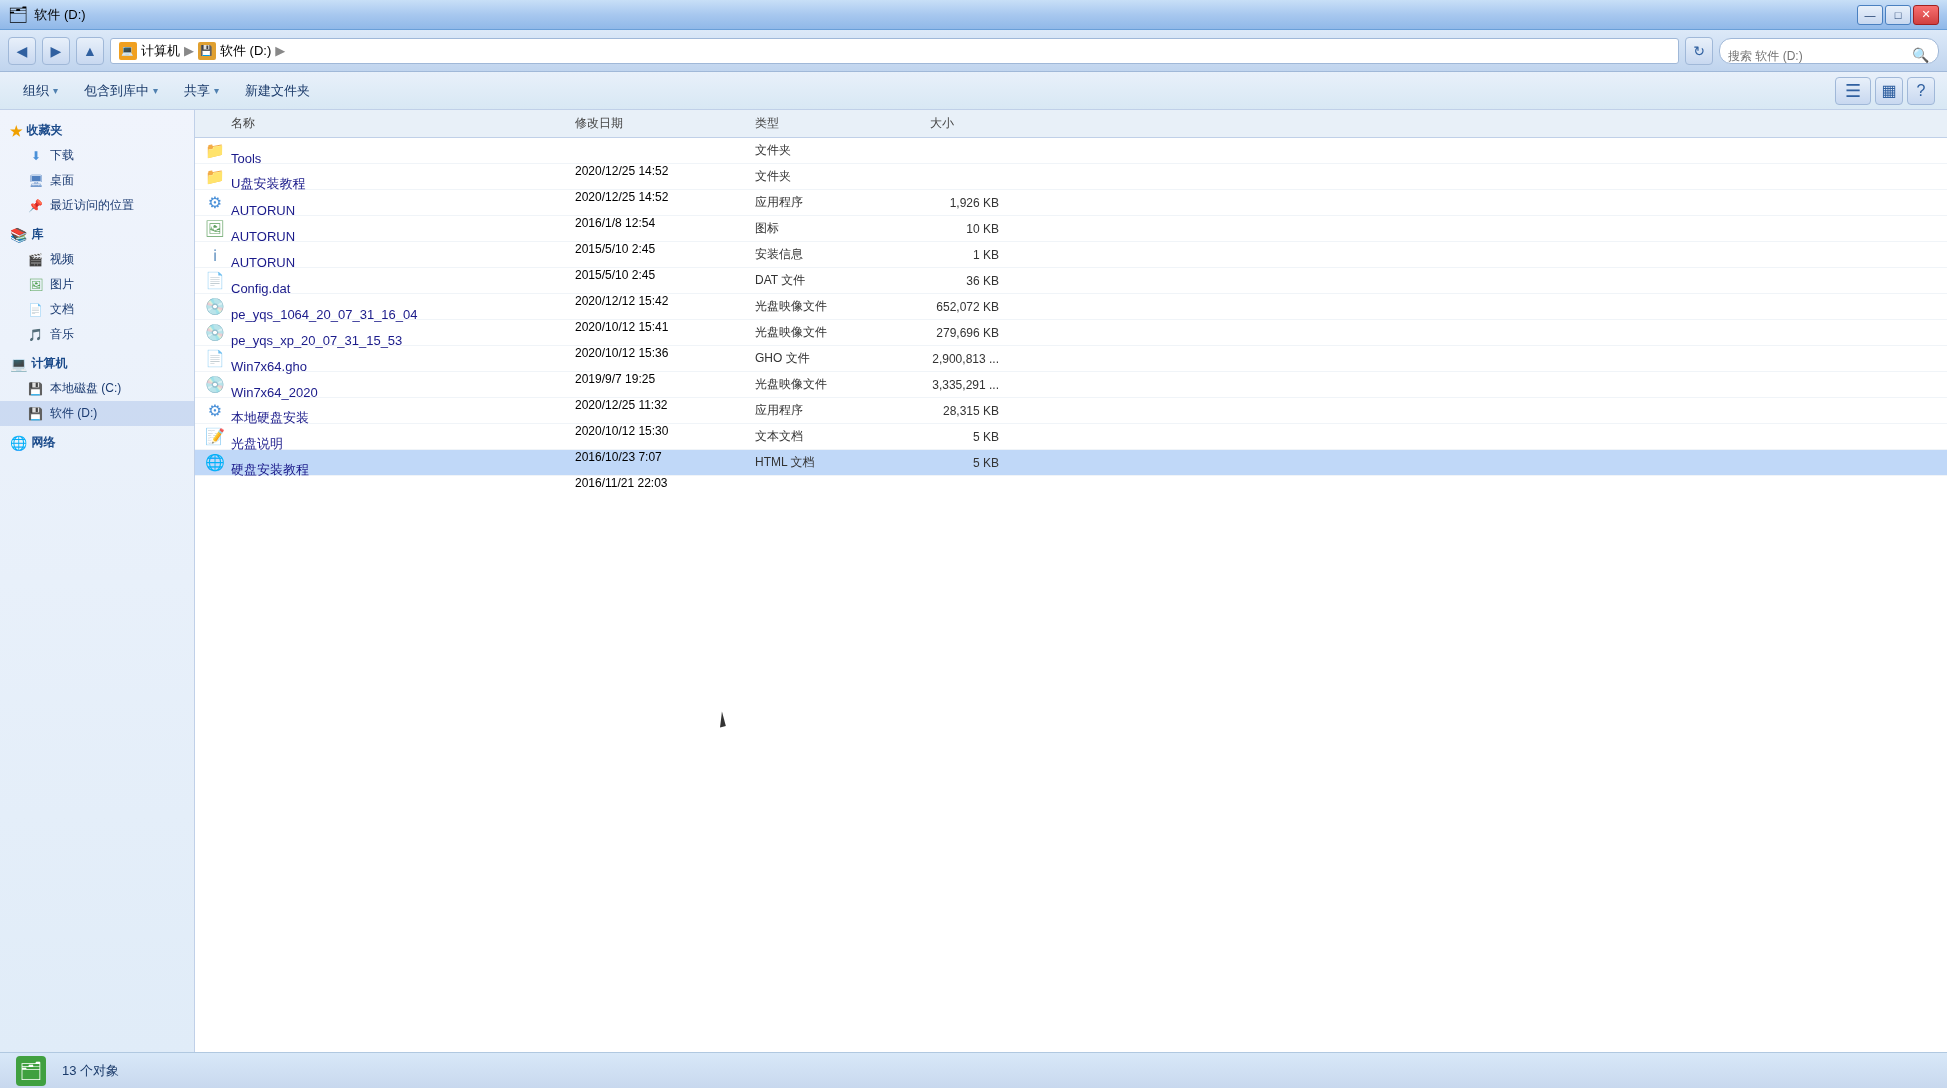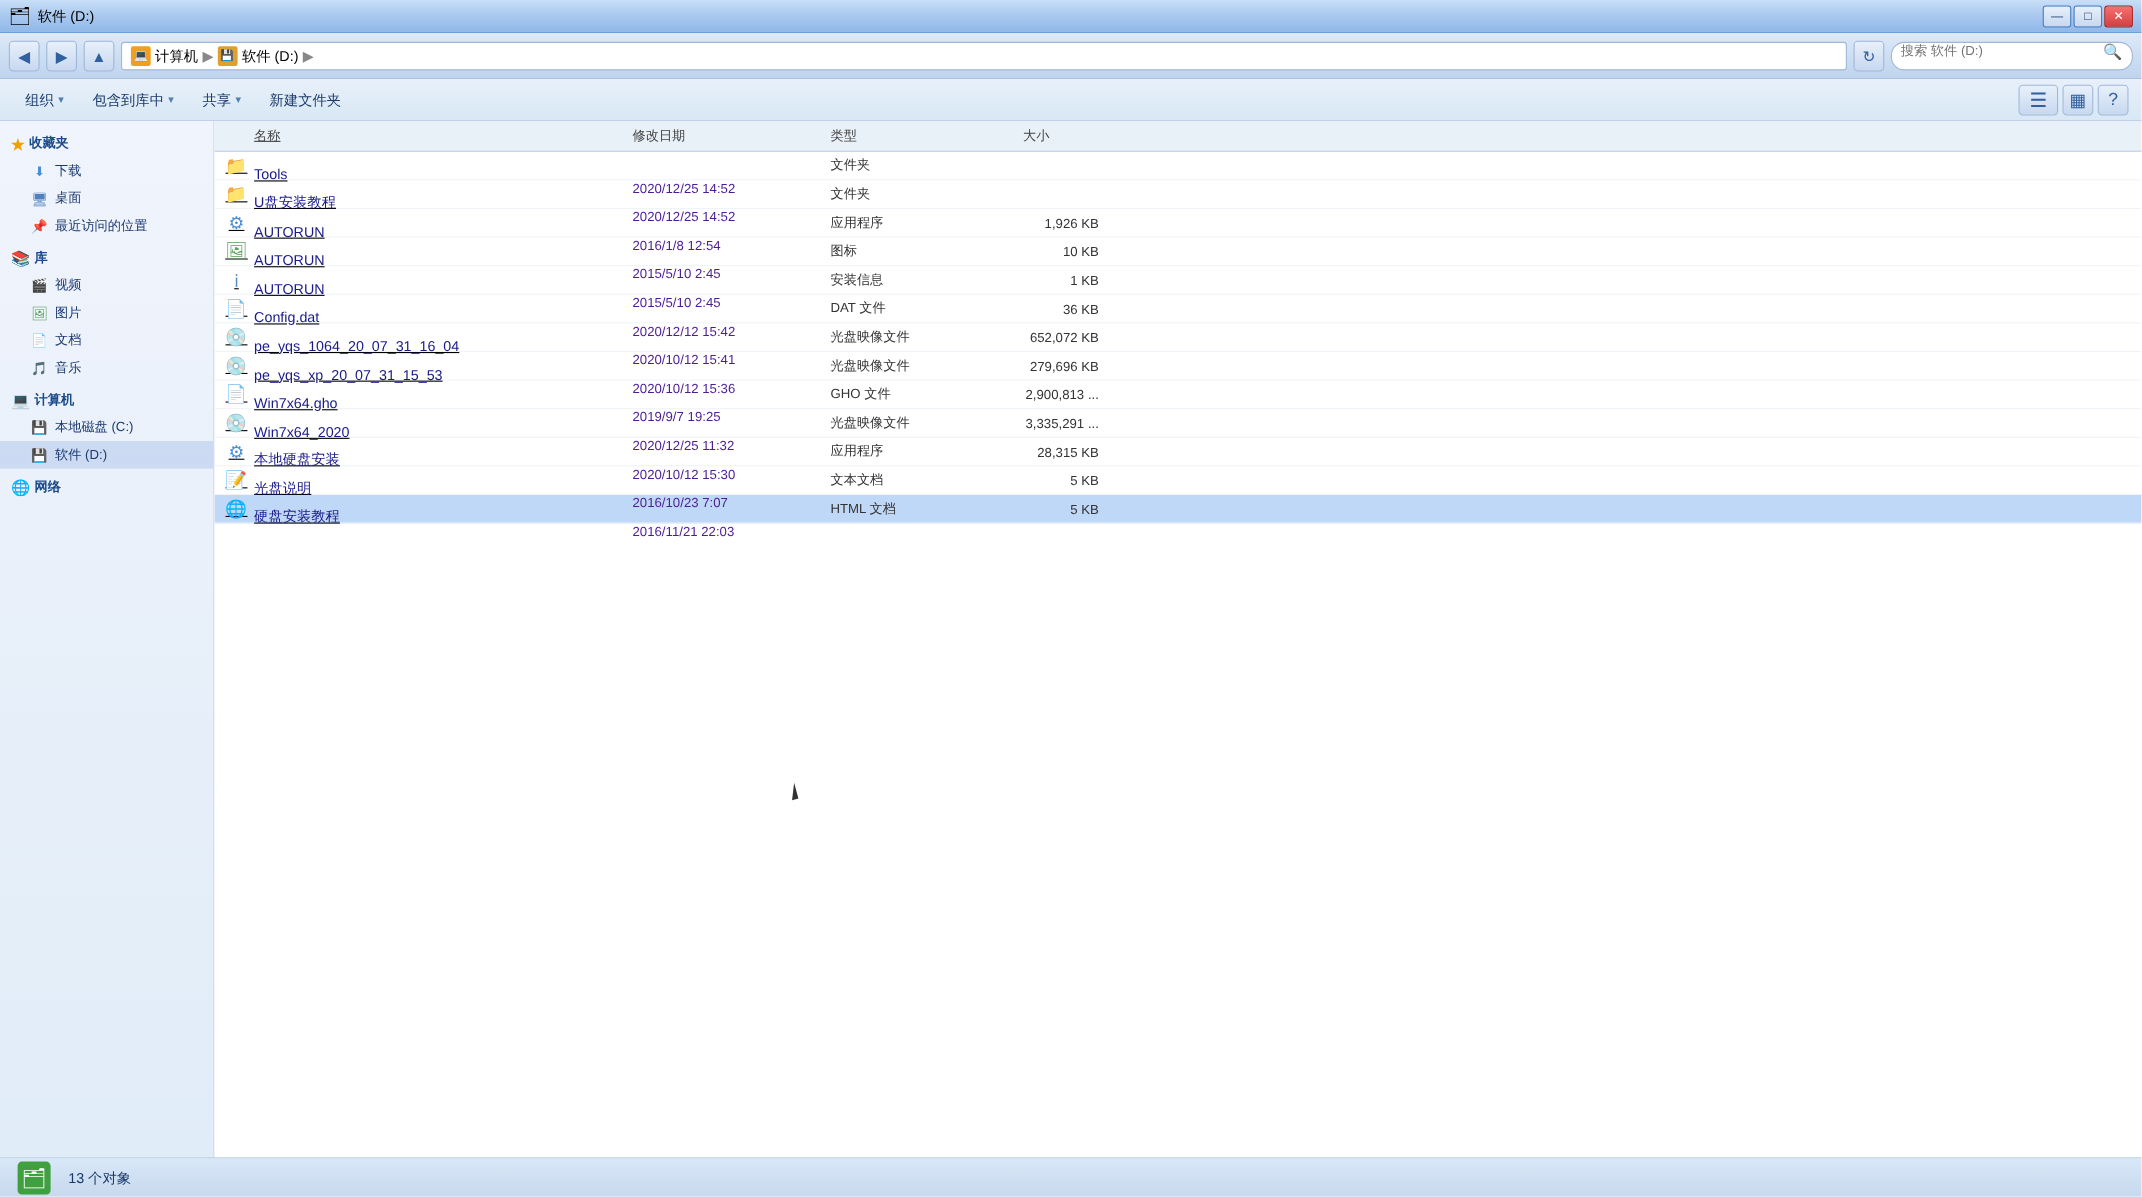--- a/index.html
+++ b/index.html
@@ -110,21 +110,21 @@
       font-size: 14px;
       color: #3060a0;
     }
     .search-box {
       width: 220px;
       height: 26px;
       border: 1px solid #a0b8d8;
       border-radius: 12px;
       background: white;
       display: flex;
-      align-items: flex-start;
+      align-items: flex-end;
       padding: 0 8px;
       gap: 6px;
     }
     .search-box input {
       border: none;
       outline: none;
       font-size: 12px;
       width: 100%;
       background: transparent;
       color: #888;
@@ -255,21 +255,20 @@
       font-size: 12px;
       color: #444;
       font-weight: normal;
       position: sticky;
       top: 0;
       z-index: 10;
     }
     .col-name {
       flex: 0 0 380px;
       padding-left: 36px;
-      text-decoration: underline;
     }
     .col-date {
       flex: 0 0 180px;
     }
     .col-type {
       flex: 0 0 130px;
     }
     .col-size {
       flex: 0 0 130px;
       text-align: center;
@@ -298,21 +297,21 @@
       display: flex;
       align-items: center;
       justify-content: center;
       font-size: 16px;
     }
     .file-name-text {
       font-size: 13px;
       color: #1a1a8a;
       margin-top: 15px;
     }
-    .file-row .col-date { font-size: 12px; color: #4c1d95; margin-top: 40px; }
+    .file-row .col-date { font-size: 12px; color: #000000; margin-top: 40px; }
     .file-row .col-type { font-size: 12px; color: #333; }
     .file-row .col-size { font-size: 12px; color: #333; text-align: right; padding-right: 16px; }
 
     
     .status-bar {
       height: 36px;
       background: linear-gradient(to bottom, #d8e8f8, #c8d8ee);
       border-top: 1px solid #b0c8e0;
       display: flex;
       align-items: center;

